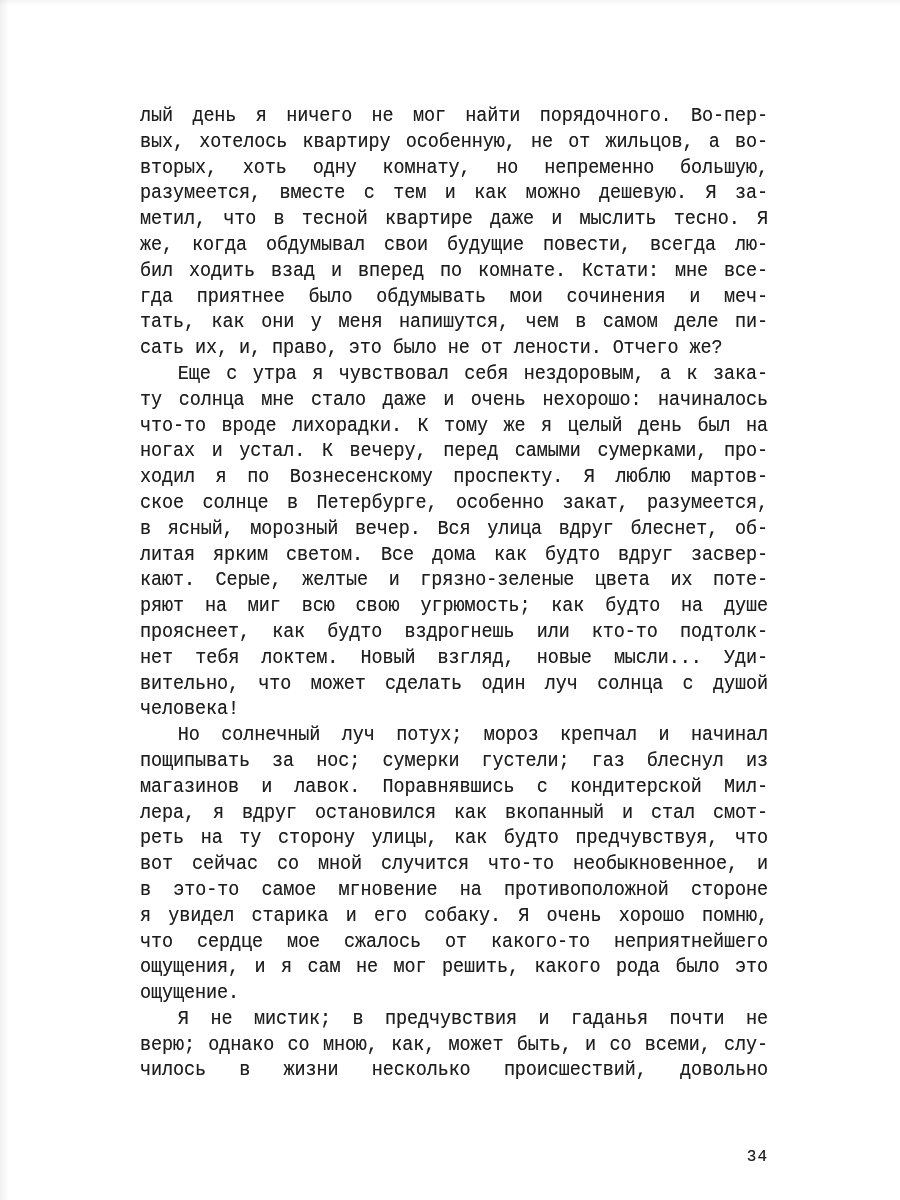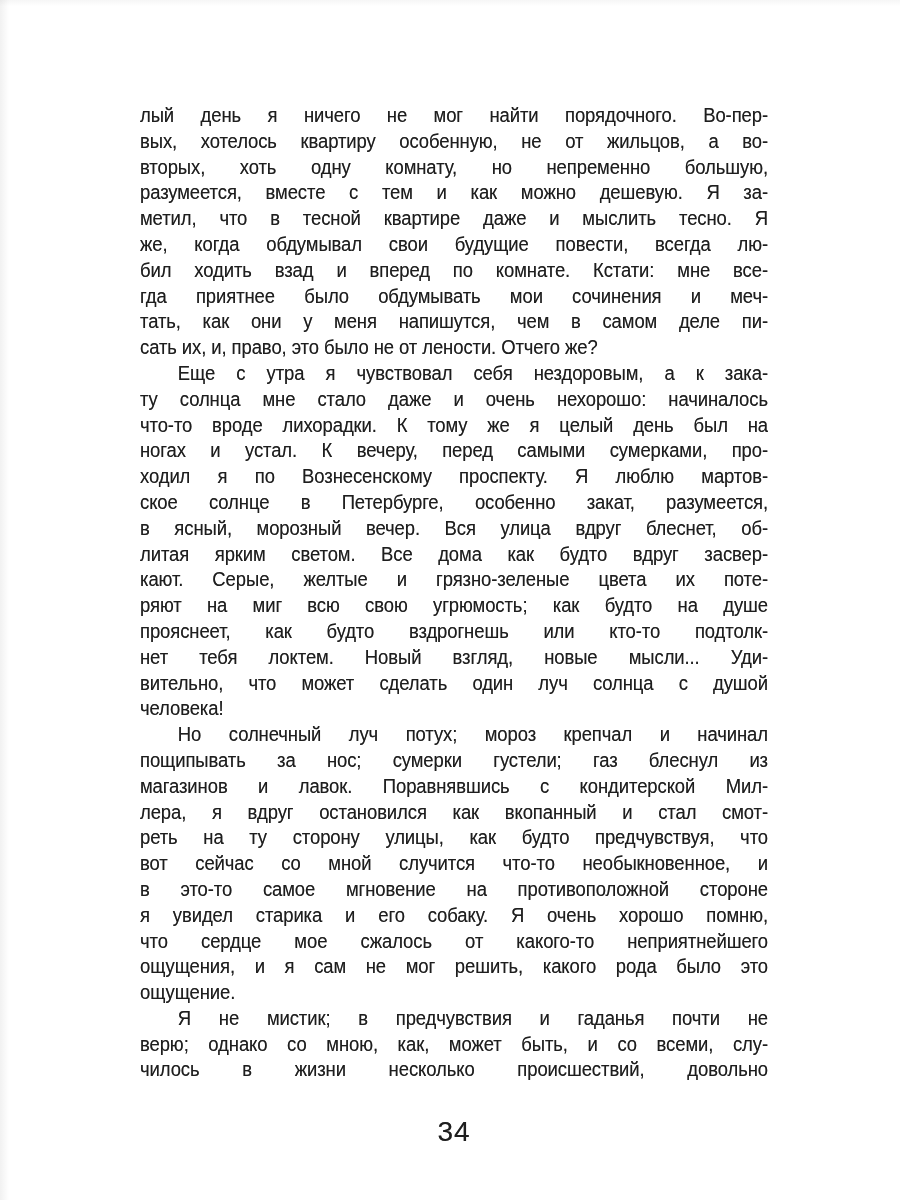--- a/index.html
+++ b/index.html
@@ -6,21 +6,21 @@
     margin: 0;
     padding: 0;
     background: #ffffff;
   }
   .page {
     position: relative;
     width: 900px;
     height: 1200px;
     background: #ffffff;
     overflow: hidden;
-    font-family: Liberation Sans, sans-serif;
+    font-family: Liberation Mono, monospace;
     color: #1e1e1e;
   }
   
   .edge-left {
     position: absolute;
     left: 0; top: 0;
     width: 9px; height: 100%;
     background: linear-gradient(to right, rgba(120,120,120,0.10), rgba(120,120,120,0));
     pointer-events: none;
   }
@@ -51,24 +51,24 @@
   }
   .line.plain {
     text-align-last: left;
   }
   .line.indent {
     text-indent: 41px;
   }
   .page-number {
     position: absolute;
     left: 140px;
-    top: 1116px;
+    top: 1148px;
     width: 628px;
-    text-align: center;
-    font-size: 28px;
+    text-align: right;
+    font-size: 16px;
     letter-spacing: 1px;
     text-shadow: 0 0 0.4px rgba(30,30,30,0.55);
   }
 </style>
 </head>
 <body>
 
 <div class="page" style="background: rgb(255, 255, 255); color: rgb(30, 30, 30);">
   <div class="edge-left"></div>
   <div class="edge-top"></div>

